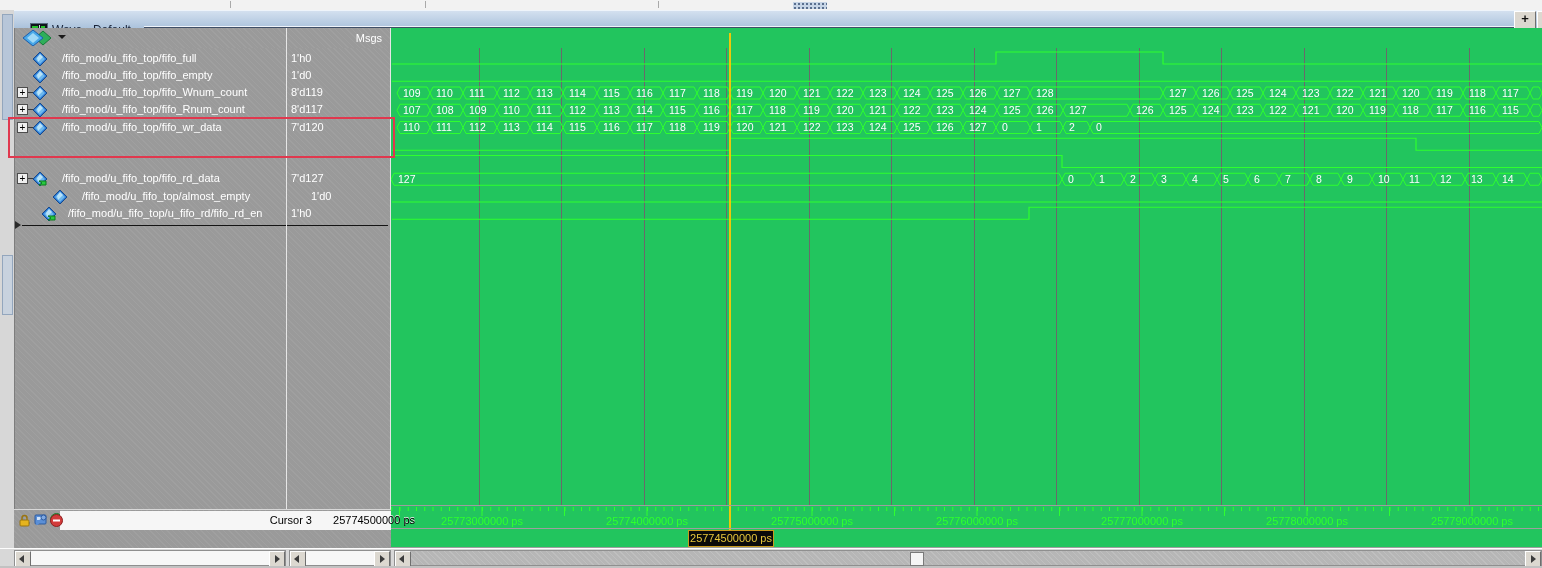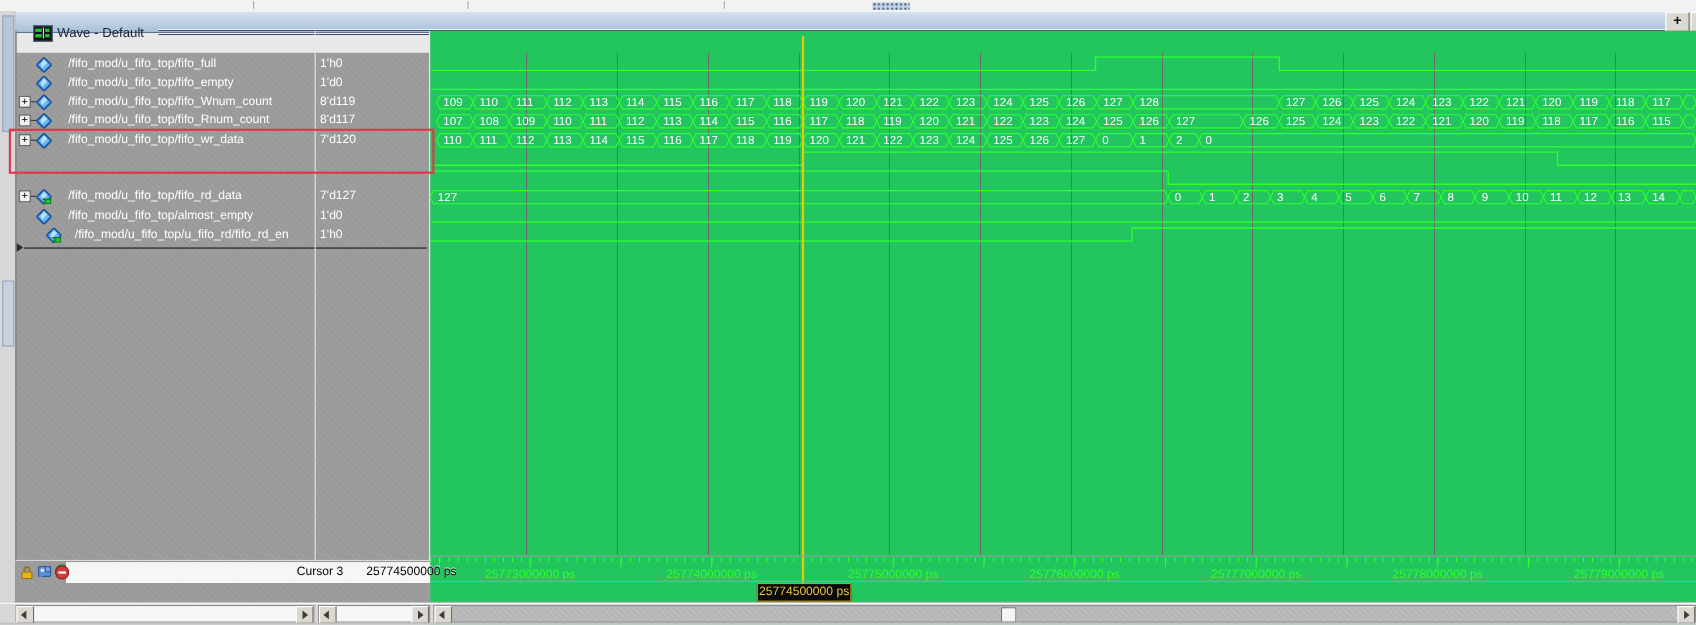--- a/index.html
+++ b/index.html
@@ -97,20 +97,29 @@
       <i style="left:8px;top:1px;width:1px;height:10px;background:#cfd6e2;"></i>
       <i style="left:10px;top:2px;width:4px;height:3px;background:#24c42a;"></i>
       <i style="left:10px;top:7px;width:4px;height:3px;background:#24c42a;"></i>
     </div>
     <div id="title-text" class="abs">Wave - Default</div>
     <div id="title-grip" class="abs"></div>
   </div>
   <div class="abs tb-btn" style="left:1514px;width:20px;">+</div>
   <div class="abs tb-btn" style="left:1537px;width:5px;overflow:hidden;"></div>
 
+  <div id="left-header" class="abs gray">
+    <svg class="abs" style="left:6px;top:2px;" width="36" height="16">
+      <polygon points="23,1 31,8 23,15 15,8" fill="#2fae5a" stroke="#157a38"></polygon>
+      <polygon points="13,0 23,8 13,16 3,8" fill="#49a8e8" stroke="#1c5fae"></polygon>
+      <polygon points="13,3 19,8 13,13 7,8" fill="#9fd8f6"></polygon>
+    </svg>
+    <span id="hdr-caret"></span>
+    <span id="msgs-label">Msgs</span>
+  </div>
 
   <div id="wave-bg" class="abs">
     <svg id="wave-svg" width="1151" height="520">
         <line x1="88" y1="20" x2="88" y2="477" stroke="#6a6a6a" stroke-width="1" shape-rendering="crispEdges"></line>
         <line x1="170.5" y1="20" x2="170.5" y2="477" stroke="#6a6a6a" stroke-width="1" shape-rendering="crispEdges"></line>
         <line x1="253" y1="20" x2="253" y2="477" stroke="#6a6a6a" stroke-width="1" shape-rendering="crispEdges"></line>
         <line x1="335.5" y1="20" x2="335.5" y2="477" stroke="#6a6a6a" stroke-width="1" shape-rendering="crispEdges"></line>
         <line x1="418" y1="20" x2="418" y2="477" stroke="#6a6a6a" stroke-width="1" shape-rendering="crispEdges"></line>
         <line x1="500.5" y1="20" x2="500.5" y2="477" stroke="#6a6a6a" stroke-width="1" shape-rendering="crispEdges"></line>
         <line x1="583" y1="20" x2="583" y2="477" stroke="#6a6a6a" stroke-width="1" shape-rendering="crispEdges"></line>
@@ -558,21 +567,21 @@
         <span class="expand-box">+</span>
         <svg width="14" height="14" class="diamond" style="left: 19px;">
           <polygon points="7,0 14,7 7,14 0,7" fill="#2e7cd6" stroke="#174a8c"></polygon>
           <polygon points="7,2 12,7 7,12 2,7" fill="#6db8ee"></polygon>
           <polygon points="7,2 10,5 5,10 4,6" fill="#b8e2f8"></polygon>
           <polygon points="7,9 14,9 14,13 7,13 10,11" fill="#27c93f" stroke="#0d7a1e" transform="translate(-1,0)"></polygon>
         </svg>
         <span class="sig-name" style="left: 48px;">/fifo_mod/u_fifo_top/fifo_rd_data</span>
         <span class="sig-val">7'd127</span>
       </div>
-      <div class="sig-row" style="top: 139.5px;">
+      <div class="sig-row" style="top: 139.5px; margin-left: 20px;">
         <svg width="14" height="14" class="diamond" style="left: 19px;">
           <polygon points="7,0 14,7 7,14 0,7" fill="#2e7cd6" stroke="#174a8c"></polygon>
           <polygon points="7,2 12,7 7,12 2,7" fill="#6db8ee"></polygon>
           <polygon points="7,2 10,5 5,10 4,6" fill="#b8e2f8"></polygon>
         </svg>
         <span class="sig-name" style="left: 48px;">/fifo_mod/u_fifo_top/almost_empty</span>
         <span class="sig-val">1'd0</span>
       </div>
       <div class="sig-row" style="top: 156.75px; padding-left: 24px;">
         <svg width="14" height="14" class="diamond" style="left: 28px;">

